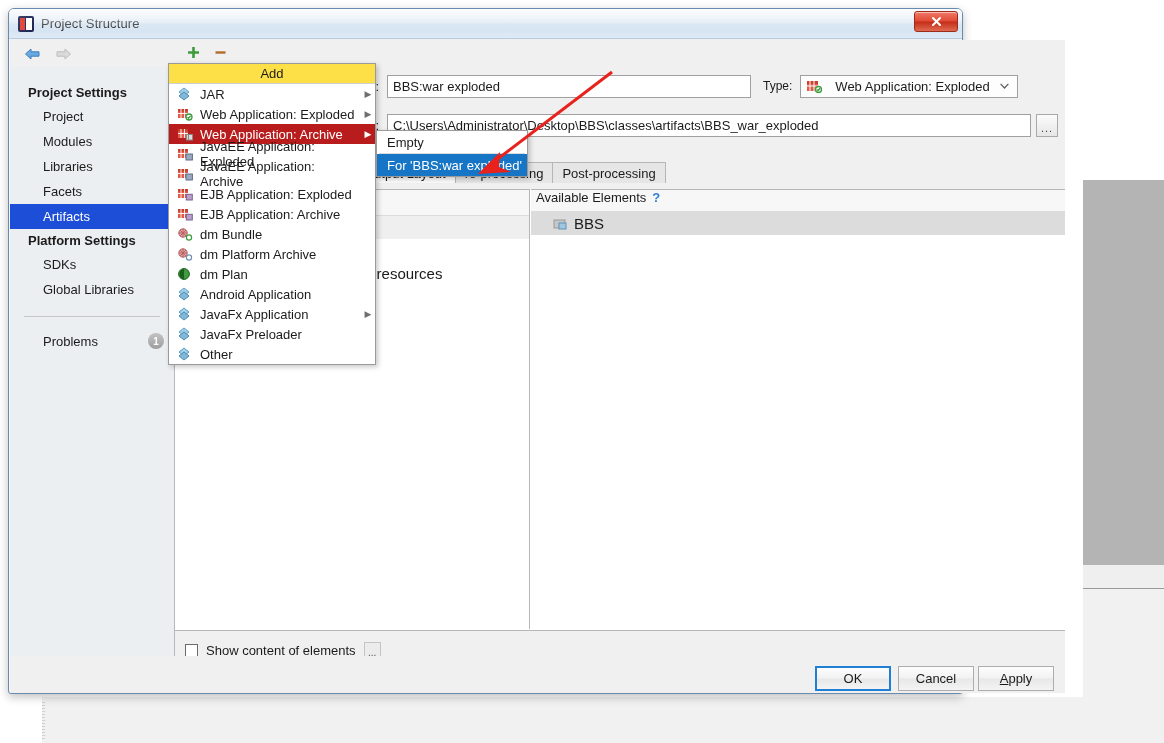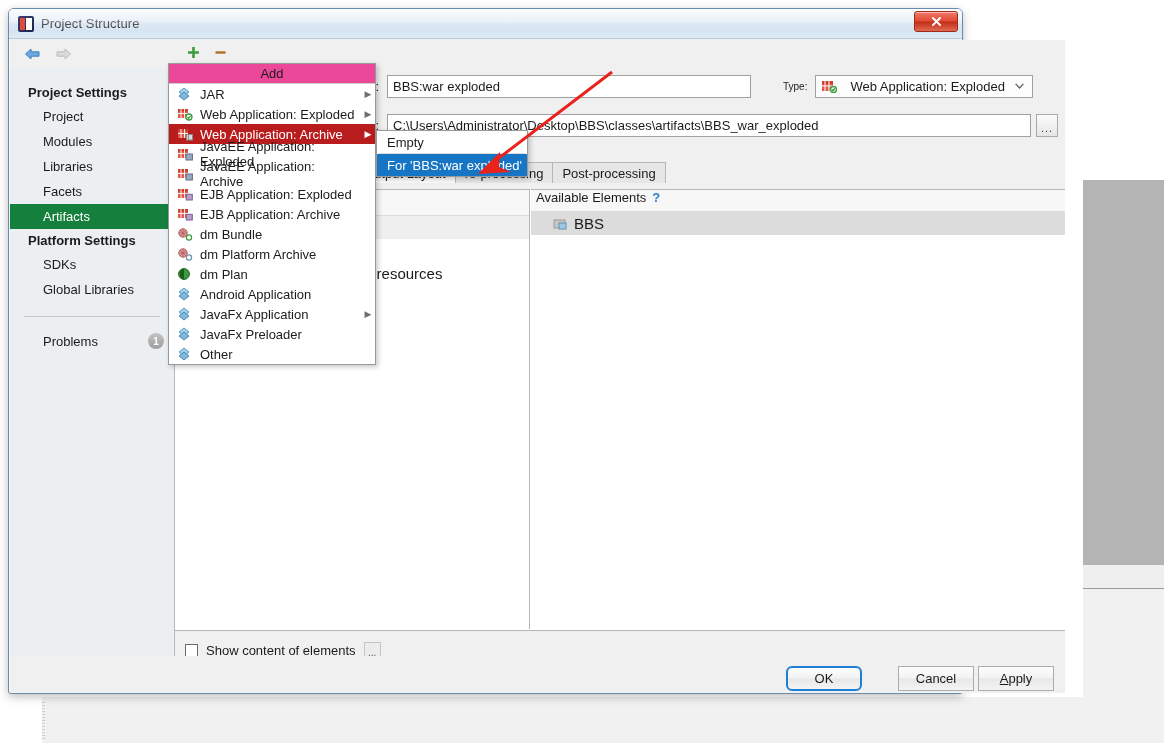--- a/index.html
+++ b/index.html
@@ -105,21 +105,21 @@
     background: #eceff1; border-right: 1px solid #b9b9b9;
     padding-top: 14px;
   }
   .sb-group {
     font-size: 13px; font-weight: bold; color: #1b1b1b;
     padding: 4px 0 4px 18px;
   }
   .sb-item {
     font-size: 13px; color: #1b1b1b; padding: 4px 0 4px 33px; line-height: 17px;
   }
-  .sb-item.selected { background: #15803d; color: #ffffff; }
+  .sb-item.selected { background: #1d4ed8; color: #ffffff; }
   .sb-sep { height: 1px; background: #c7c7c7; margin: 14px 14px 12px 14px; }
   .sb-problems {
     display: flex; align-items: center; font-size: 13px; color: #1b1b1b;
     padding: 4px 10px 4px 33px;
   }
   .sb-problems .lbl { flex: 1; }
   .badge {
     width: 16px; height: 16px; border-radius: 50%;
     background: linear-gradient(to bottom,#c3c3c3,#9e9e9e);
     color: #fff; font-size: 10px; font-weight: bold;
@@ -140,21 +140,21 @@
   }
   .form-area { position: absolute; left: 0; top: 0; width: 890px; height: 122px; background: #f0f0f0; }
 
   .row-name { position: absolute; left: 0; top: 0; width: 890px; height: 38px; display: flex; align-items: center; }
   .lbl-name { width: 212px; text-align: right; padding-right: 8px; font-size: 13px; color: #1b1b1b; }
   .txt {
     height: 23px; background: #ffffff; border: 1px solid #a0a0a0;
     font-size: 13px; color: #1b1b1b; padding: 0 5px; line-height: 21px;
   }
   .name-input { width: 364px; }
-  .lbl-type { font-size: 10px; color: #1b1b1b; padding: 0 8px 0 32px; }
+  .lbl-type { font-size: 12px; color: #1b1b1b; padding: 0 8px 0 12px; }
   .combo {
     width: 218px; height: 23px; background: #fdfdfd; border: 1px solid #a0a0a0;
     display: flex; align-items: center; padding: 0 4px 0 5px; font-size: 13px; color: #1b1b1b;
   }
   .combo .cb-label { flex: 1; padding-left: 6px; }
   .chev { width: 9px; height: 6px; margin-right: 4px; }
 
   .row-out { position: absolute; left: 0; top: 42px; width: 890px; height: 32px; display: flex; align-items: center; }
   .lbl-out { width: 212px; text-align: right; padding-right: 8px; font-size: 13px; color: #1b1b1b; }
   .out-input { width: 644px; }
@@ -209,32 +209,32 @@
   
   .footer { position: absolute; left: 1px; top: 647px; width: 1055px; height: 37px; background: #f0f0f0; }
   .btn {
     position: absolute; top: 10px; height: 25px; width: 76px;
     background: linear-gradient(to bottom,#fdfdfd 0%,#f2f2f2 48%,#e7e7e7 52%,#f4f4f4 100%);
     border: 1px solid #adadad; font-size: 13px; color: #1b1b1b;
     display: flex; align-items: center; justify-content: center;
   }
   .btn.default { border: 2px solid #1f7fd4; }
   .btn u { text-decoration: underline; }
-  .btn-ok { left: 776px; border-radius: 6px; }
+  .btn-ok { left: 805px; }
   .btn-cancel { left: 888px; }
   .btn-apply { left: 968px; }
 
   
   .addmenu {
     position: absolute; left: 168px; top: 63px; width: 208px;
     background: #ffffff; border: 1px solid #9a9a9a;
     box-shadow: 2px 2px 5px rgba(0,0,0,.22); z-index: 40;
   }
   .addmenu-title {
-    height: 20px; background: #ec4899; border-bottom: 1px solid #cfcfcf;
+    height: 20px; background: #fde047; border-bottom: 1px solid #cfcfcf;
     font-size: 13px; color: #1b1b1b; display: flex; align-items: center; justify-content: center;
   }
   .mi {
     height: 20px; display: flex; align-items: center; padding-left: 8px;
     font-size: 13px; color: #1b1b1b; position: relative;
   }
   .mi.hl { background: #b91c1c; color: #ffffff; }
   .mi .mlabel { flex: 1; }
   .mi .submark { width: 14px; text-align: center; font-size: 9px; color: #6f6f6f; }
   .mi.hl .submark { color: #ffffff; }

